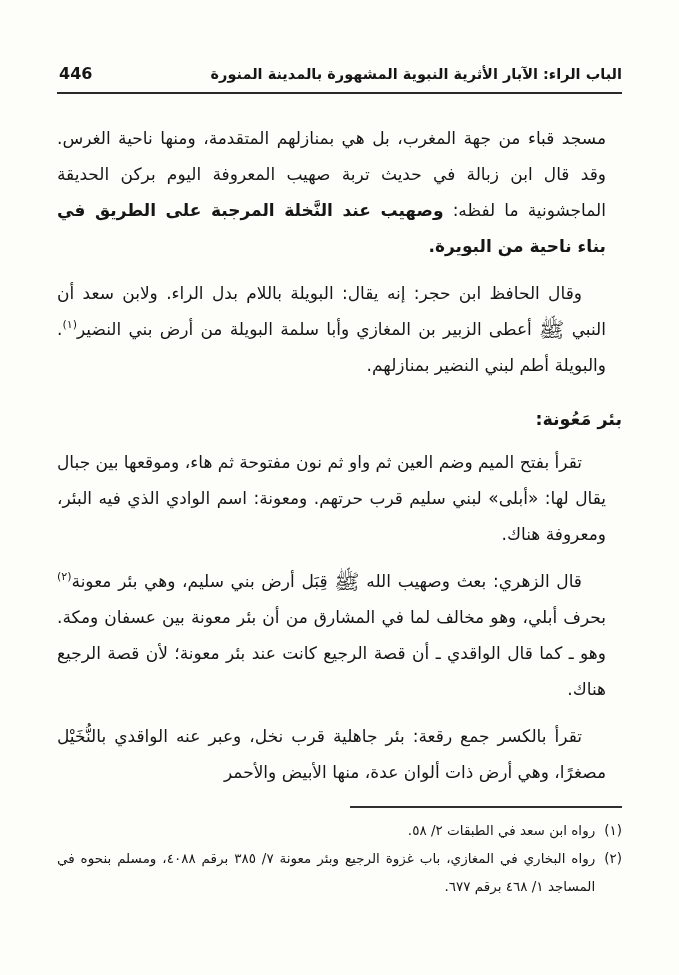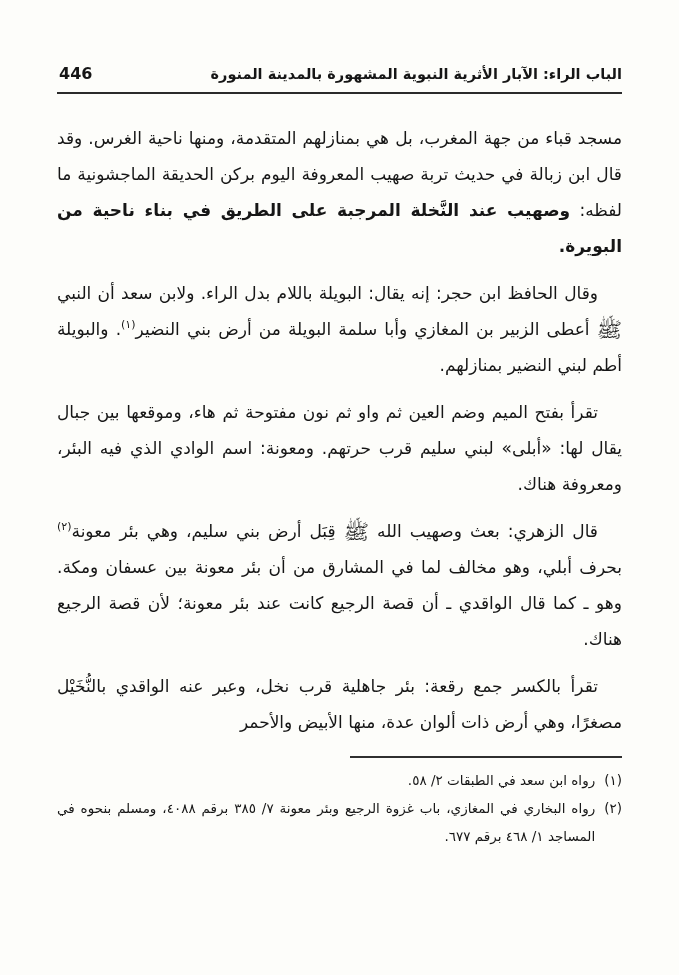--- a/index.html
+++ b/index.html
@@ -41,21 +41,21 @@
     margin-left: 2px;
   }
   
   .body-text {
     margin-top: 26px;
     font-size: 17px;
     line-height: 36px;
     text-align: justify;
   }
   .para {
-    margin: 0 0 11px 0;
+    margin: 0 16px 11px 0;
   }
   .para.indent {
     text-indent: 24px;
   }
   .bold {
     font-weight: bold;
   }
   .section-heading {
     font-weight: bold;
     font-size: 17.5px;
@@ -106,20 +106,21 @@
       <span class="title">الباب الراء: الآبار الأثرية النبوية المشهورة بالمدينة المنورة</span>
       <span class="pagenum">446</span>
     </div>
 
     <div class="body-text">
 
       <p class="para"><span>مسجد قباء من جهة المغرب، بل هي بمنازلهم المتقدمة، ومنها ناحية الغرس. وقد قال ابن زبالة في حديث تربة صهيب المعروفة اليوم بركن الحديقة الماجشونية ما لفظه: </span><span class="bold">وصهيب عند النَّخلة المرجبة على الطريق في بناء ناحية من البويرة.</span></p>
 
       <p class="para indent"><span>وقال الحافظ ابن حجر: إنه يقال: البويلة باللام بدل الراء. ولابن سعد أن النبي </span><span class="honorific">ﷺ</span><span> أعطى الزبير بن المغازي وأبا سلمة البويلة من أرض بني النضير</span><sup class="fn-ref">(١)</sup><span>. والبويلة أطم لبني النضير بمنازلهم.</span></p>
 
+      <h3 class="section-heading">بئر مَعُونة:</h3>
 
       <p class="para indent">تقرأ بفتح الميم وضم العين ثم واو ثم نون مفتوحة ثم هاء، وموقعها بين جبال يقال لها: «أبلى» لبني سليم قرب حرتهم. ومعونة: اسم الوادي الذي فيه البئر، ومعروفة هناك.</p>
 
       <p class="para indent"><span>قال الزهري: بعث وصهيب الله </span><span class="honorific">ﷺ</span><span> قِبَل أرض بني سليم، وهي بئر معونة</span><sup class="fn-ref">(٢)</sup><span> بحرف أبلي، وهو مخالف لما في المشارق من أن بئر معونة بين عسفان ومكة. وهو ـ كما قال الواقدي ـ أن قصة الرجيع كانت عند بئر معونة؛ لأن قصة الرجيع هناك.</span></p>
 
 
       <p class="para indent">تقرأ بالكسر جمع رقعة: بئر جاهلية قرب نخل، وعبر عنه الواقدي بالنُّخَيْل مصغرًا، وهي أرض ذات ألوان عدة، منها الأبيض والأحمر</p>
     </div>
 
     <div class="footnotes">

